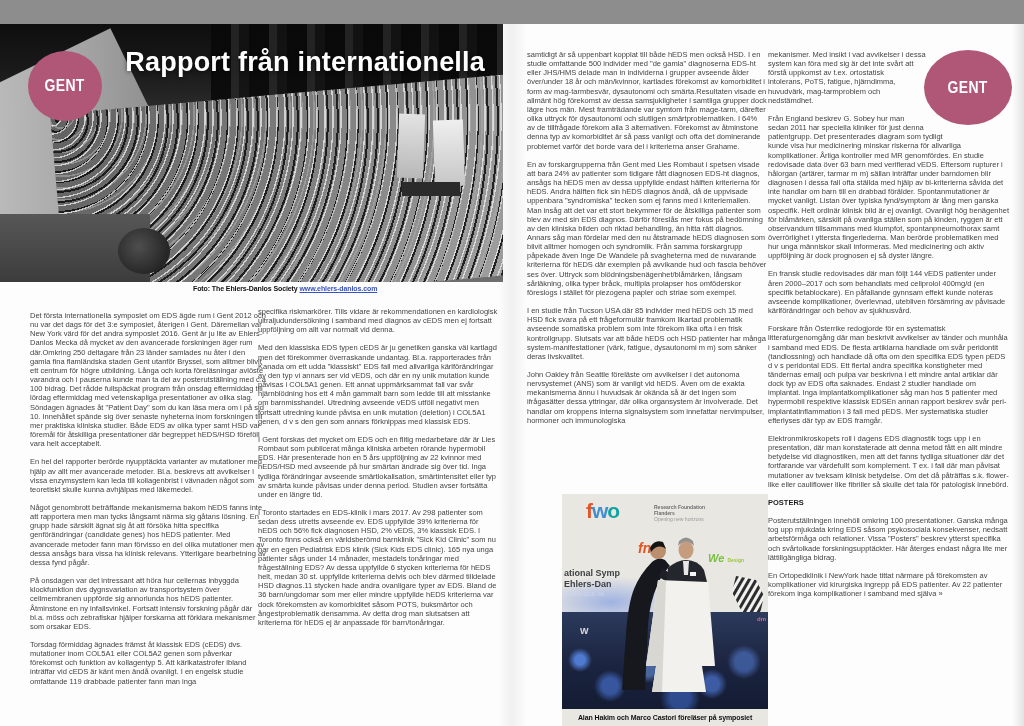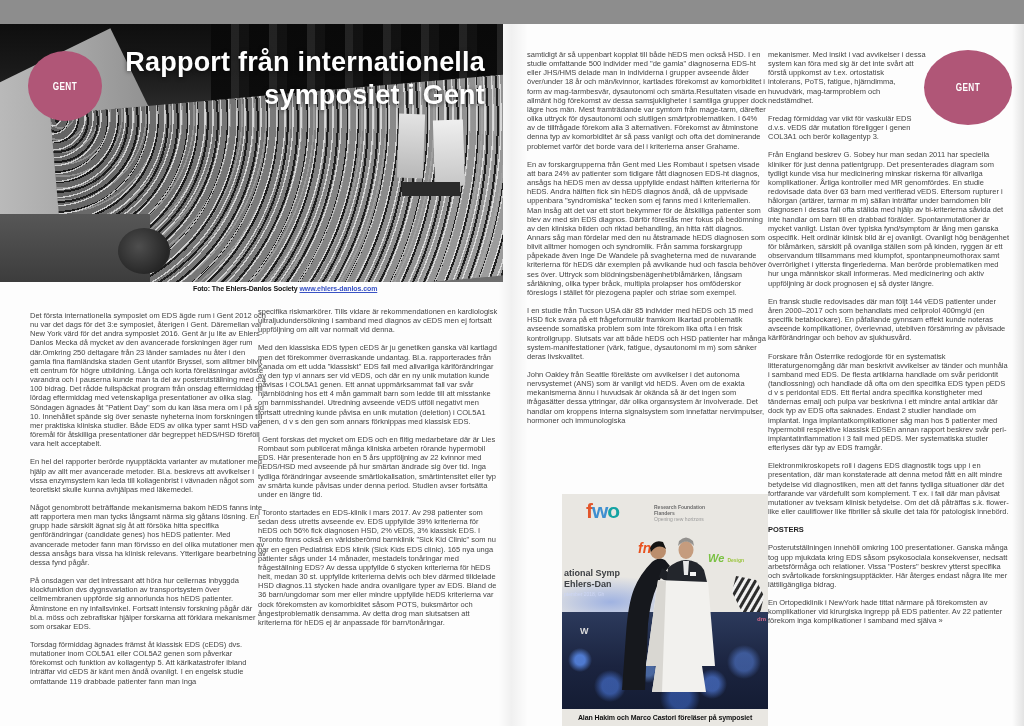--- a/index.html
+++ b/index.html
@@ -37,21 +37,21 @@
   .hp-banner2{position:absolute;left:434px;top:96px;width:30px;height:66px;transform:rotate(-2deg);
     background:linear-gradient(180deg,#efefef,#c6c6c6);}
   .hp-table{position:absolute;left:402px;top:158px;width:58px;height:14px;background:#2b2b2b;}
 
   .hero-title{position:absolute;left:120px;top:22px;width:365px;text-align:right;z-index:5;
     color:#fff;font-weight:700;font-size:27px;line-height:33px;letter-spacing:.2px;
     text-shadow:0 1px 4px rgba(0,0,0,.55);}
 
   
   .badge{background:#b05677;color:#fff;border-radius:50%;display:flex;align-items:center;justify-content:center;
-    font-weight:700;font-size:10px;letter-spacing:.5px;}
+    font-weight:700;font-size:17px;letter-spacing:.5px;}
   .badge span{display:inline-block;transform:scaleX(.82);}
   .badge-left{position:absolute;left:28px;top:27px;width:74px;height:70px;z-index:6;}
   .badge-float{float:right;width:96px;height:82px;shape-outside:ellipse(48% 46% at 55% 48%);margin:0 -2px 6px 6px;}
   .badge-right{width:88px;height:75px;margin-left:8px;}
 
   
   .credit{position:absolute;left:193px;top:261px;font-size:7px;font-weight:700;letter-spacing:-.1px;color:#111;}
   .credit a{color:#3952c4;text-decoration:underline;cursor:pointer;}
 
   
@@ -113,21 +113,20 @@
       <div class="hp-crowd"></div>
       <div class="hp-stage"></div>
       <div class="hp-plant"></div>
       <div class="hp-banner1"></div>
       <div class="hp-banner2"></div>
       <div class="hp-table"></div>
     </div>
 
     <div class="hero-title">
       <div>Rapport från internationella</div>
-      <div>symposiet i Gent</div>
     </div>
 
     <div class="badge badge-left">
       <span>GENT</span>
     </div>
 
     <div class="credit">
       <span>Foto: The Ehlers-Danlos Society </span><a>www.ehlers-danlos.com</a>
     </div>
 
@@ -203,21 +202,20 @@
     </div>
     <div class="sp-caption">Alan Hakim och Marco Castori föreläser på symposiet</div>
 
     <div class="col col2-right">
       <div class="badge-float">
         <div class="badge badge-right">
           <span>GENT</span>
         </div>
       </div>
       <p>mekanismer. Med insikt i vad avvikelser i dessa system kan föra med sig är det inte svårt att förstå uppkomst av t.ex. ortostatisk intolerans, PoTS, fatigue, hjärndimma, huvudvärk, mag-tarmproblem och nedstämdhet.</p>
-      <p>Fredag förmiddag var vikt för vaskulär EDS d.v.s. vEDS där mutation föreligger i genen COL3A1 och berör kollagentyp 3.</p>
       <p>Från England beskrev G. Sobey hur man sedan 2011 har speciella kliniker för just denna patientgrupp. Det presenterades diagram som tydligt kunde visa hur medicinering minskar riskerna för allvarliga komplikationer. Årliga kontroller med MR genomfördes. En studie redovisade data över 63 barn med verifierad vEDS. Eftersom rupturer i hålorgan (artärer, tarmar m m) sällan inträffar under barndomen blir diagnosen i dessa fall ofta ställda med hjälp av bi-kriterierna såvida det inte handlar om barn till en drabbad förälder. Spontanmutationer är mycket vanligt. Listan över typiska fynd/symptom är lång men ganska ospecifik. Helt ordinär klinisk bild är ej ovanligt. Ovanligt hög benägenhet för blåmärken, särskilt på ovanliga ställen som på kinden, ryggen är ett observandum tillsammans med klumpfot, spontanpneumothorax samt överrörlighet i yttersta fingerlederna. Man berörde problematiken med hur unga människor skall informeras. Med medicinering och aktiv uppföljning är dock prognosen ej så dyster längre.</p>
       <p>En fransk studie redovisades där man följt 144 vEDS patienter under åren 2000–2017 och som behandlats med celiprolol 400mg/d (en specifik betablockare). En påfallande gynnsam effekt kunde noteras avseende komplikationer, överlevnad, utebliven försämring av påvisade kärlförändringar och behov av sjukhusvård.</p>
       <p>Forskare från Österrike redogjorde för en systematisk litteraturgenomgång där man beskrivit avvikelser av tänder och munhåla i samband med EDS. De flesta artiklarna handlade om svår peridontit (tandlossning) och handlade då ofta om den specifika EDS typen pEDS d v s peridontal EDS. Ett flertal andra specifika konstigheter med tändernas emalj och pulpa var beskrivna i ett mindre antal artiklar där dock typ av EDS ofta saknades. Endast 2 studier handlade om implantat. Inga implantatkomplikationer såg man hos 5 patienter med hypermobil respektive klassisk EDSEn annan rapport beskrev svår peri-implantatinflammation i 3 fall med pEDS. Mer systematiska studier efterlyses där typ av EDS framgår.</p>
       <p>Elektronmikroskopets roll i dagens EDS diagnostik togs upp i en presentation, där man konstaterade att denna metod fått en allt mindre betydelse vid diagnostiken, men att det fanns tydliga situationer där det fortfarande var värdefullt som komplement. T ex. i fall där man påvisat mutationer av tveksam klinisk betydelse. Om det då påträffas s.k. flower-like eller cauliflower like fibriller så skulle det tala för patologisk innebörd.</p>
       <p class="posters">POSTERS</p>
       <p>Posterutställningen innehöll omkring 100 presentationer. Ganska många tog upp mjukdata kring EDS såsom psykosociala konsekvenser, nedsatt arbetsförmåga och relationer. Vissa "Posters" beskrev ytterst specifika och svårtolkade forskningsupptäckter. Här återges endast några lite mer lättillgängliga bidrag.</p>
       <p>En Ortopedklinik i NewYork hade tittat närmare på förekomsten av komplikationer vid kirurgiska ingrepp på EDS patienter. Av 22 patienter förekom inga komplikationer i samband med själva  »</p>
     </div>
 
     <div class="footer footer-right">

